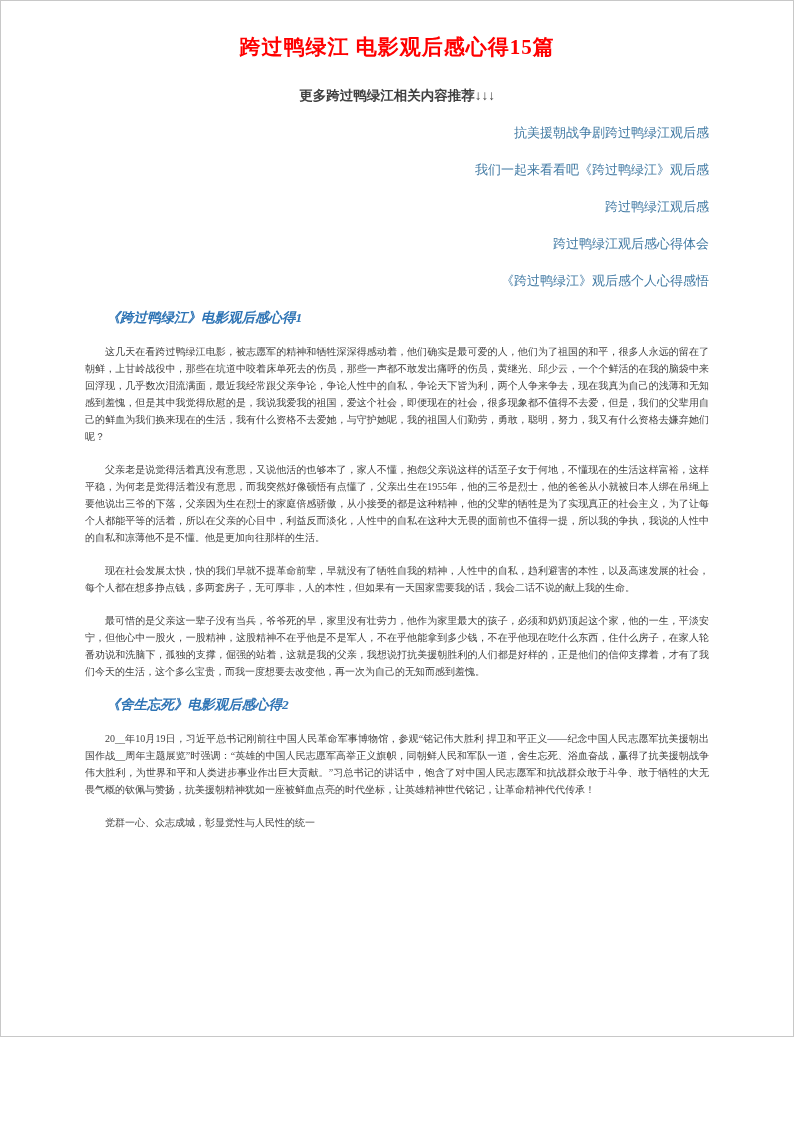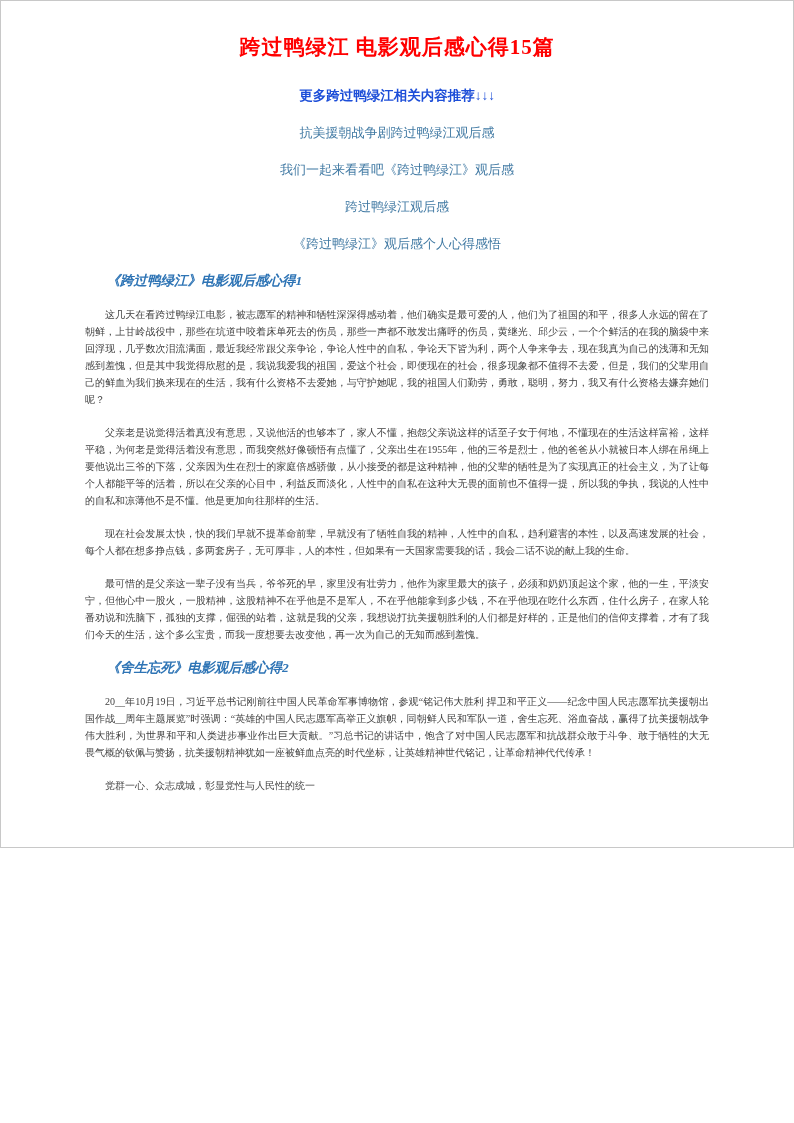--- a/index.html
+++ b/index.html
@@ -4,21 +4,21 @@
 <style>
   html, body {
     margin: 0;
     padding: 0;
     background: #ffffff;
     font-family: "Liberation Serif", "DejaVu Serif", serif;
   }
   .page {
     position: relative;
     width: 794px;
-    height: 848px;
+    height: 1037px;
     margin: 0 auto;
     box-sizing: border-box;
     background: #ffffff;
     border: 1px solid #c8c8c8;
     padding: 24px 84px 0 84px;
     overflow: hidden;
   }
   .doc-title {
     color: #ff0000;
     font-size: 21px;
@@ -29,32 +29,32 @@
   }
   .intro {
     color: #ff0000;
     font-size: 13px;
     line-height: 17px;
     text-indent: 2em;
     text-align: justify;
     margin: 0 0 18px 0;
   }
   .recommend {
-    color: #1d4ed8;
+    color: #404040;
     font-size: 13.5px;
     font-weight: bold;
     text-align: center;
     margin: 26px 0 10px 0;
   }
   .related-link {
     display: block;
     color: #4079a3;
     font-size: 13px;
     line-height: 18px;
-    text-align: center;
+    text-align: right;
     text-decoration: none;
     margin: 19px 0;
     cursor: pointer;
   }
   .section-heading {
     color: #2e74b5;
     font-size: 13.5px;
     font-weight: bold;
     font-style: italic;
     text-indent: 1.6em;
@@ -76,20 +76,21 @@
 
   <h1 class="doc-title">跨过鸭绿江 电影观后感心得15篇</h1>
 
 
   <div class="recommend">更多跨过鸭绿江相关内容推荐↓↓↓</div>
 
   <div>
     <a class="related-link">抗美援朝战争剧跨过鸭绿江观后感</a>
     <a class="related-link">我们一起来看看吧《跨过鸭绿江》观后感</a>
     <a class="related-link">跨过鸭绿江观后感</a>
+    <a class="related-link">跨过鸭绿江观后感心得体会</a>
     <a class="related-link">《跨过鸭绿江》观后感个人心得感悟</a>
   </div>
 
   <div>
     <h2 class="section-heading">《跨过鸭绿江》电影观后感心得1</h2>
     <p class="para">这几天在看跨过鸭绿江电影，被志愿军的精神和牺牲深深得感动着，他们确实是最可爱的人，他们为了祖国的和平，很多人永远的留在了朝鲜，上甘岭战役中，那些在坑道中咬着床单死去的伤员，那些一声都不敢发出痛呼的伤员，黄继光、邱少云，一个个鲜活的在我的脑袋中来回浮现，几乎数次泪流满面，最近我经常跟父亲争论，争论人性中的自私，争论天下皆为利，两个人争来争去，现在我真为自己的浅薄和无知感到羞愧，但是其中我觉得欣慰的是，我说我爱我的祖国，爱这个社会，即便现在的社会，很多现象都不值得不去爱，但是，我们的父辈用自己的鲜血为我们换来现在的生活，我有什么资格不去爱她，与守护她呢，我的祖国人们勤劳，勇敢，聪明，努力，我又有什么资格去嫌弃她们呢？</p>
     <p class="para">父亲老是说觉得活着真没有意思，又说他活的也够本了，家人不懂，抱怨父亲说这样的话至子女于何地，不懂现在的生活这样富裕，这样平稳，为何老是觉得活着没有意思，而我突然好像顿悟有点懂了，父亲出生在1955年，他的三爷是烈士，他的爸爸从小就被日本人绑在吊绳上要他说出三爷的下落，父亲因为生在烈士的家庭倍感骄傲，从小接受的都是这种精神，他的父辈的牺牲是为了实现真正的社会主义，为了让每个人都能平等的活着，所以在父亲的心目中，利益反而淡化，人性中的自私在这种大无畏的面前也不值得一提，所以我的争执，我说的人性中的自私和凉薄他不是不懂。他是更加向往那样的生活。</p>
     <p class="para">现在社会发展太快，快的我们早就不提革命前辈，早就没有了牺牲自我的精神，人性中的自私，趋利避害的本性，以及高速发展的社会，每个人都在想多挣点钱，多两套房子，无可厚非，人的本性，但如果有一天国家需要我的话，我会二话不说的献上我的生命。</p>
     <p class="para">最可惜的是父亲这一辈子没有当兵，爷爷死的早，家里没有壮劳力，他作为家里最大的孩子，必须和奶奶顶起这个家，他的一生，平淡安宁，但他心中一股火，一股精神，这股精神不在乎他是不是军人，不在乎他能拿到多少钱，不在乎他现在吃什么东西，住什么房子，在家人轮番劝说和洗脑下，孤独的支撑，倔强的站着，这就是我的父亲，我想说打抗美援朝胜利的人们都是好样的，正是他们的信仰支撑着，才有了我们今天的生活，这个多么宝贵，而我一度想要去改变他，再一次为自己的无知而感到羞愧。</p>
   </div>

